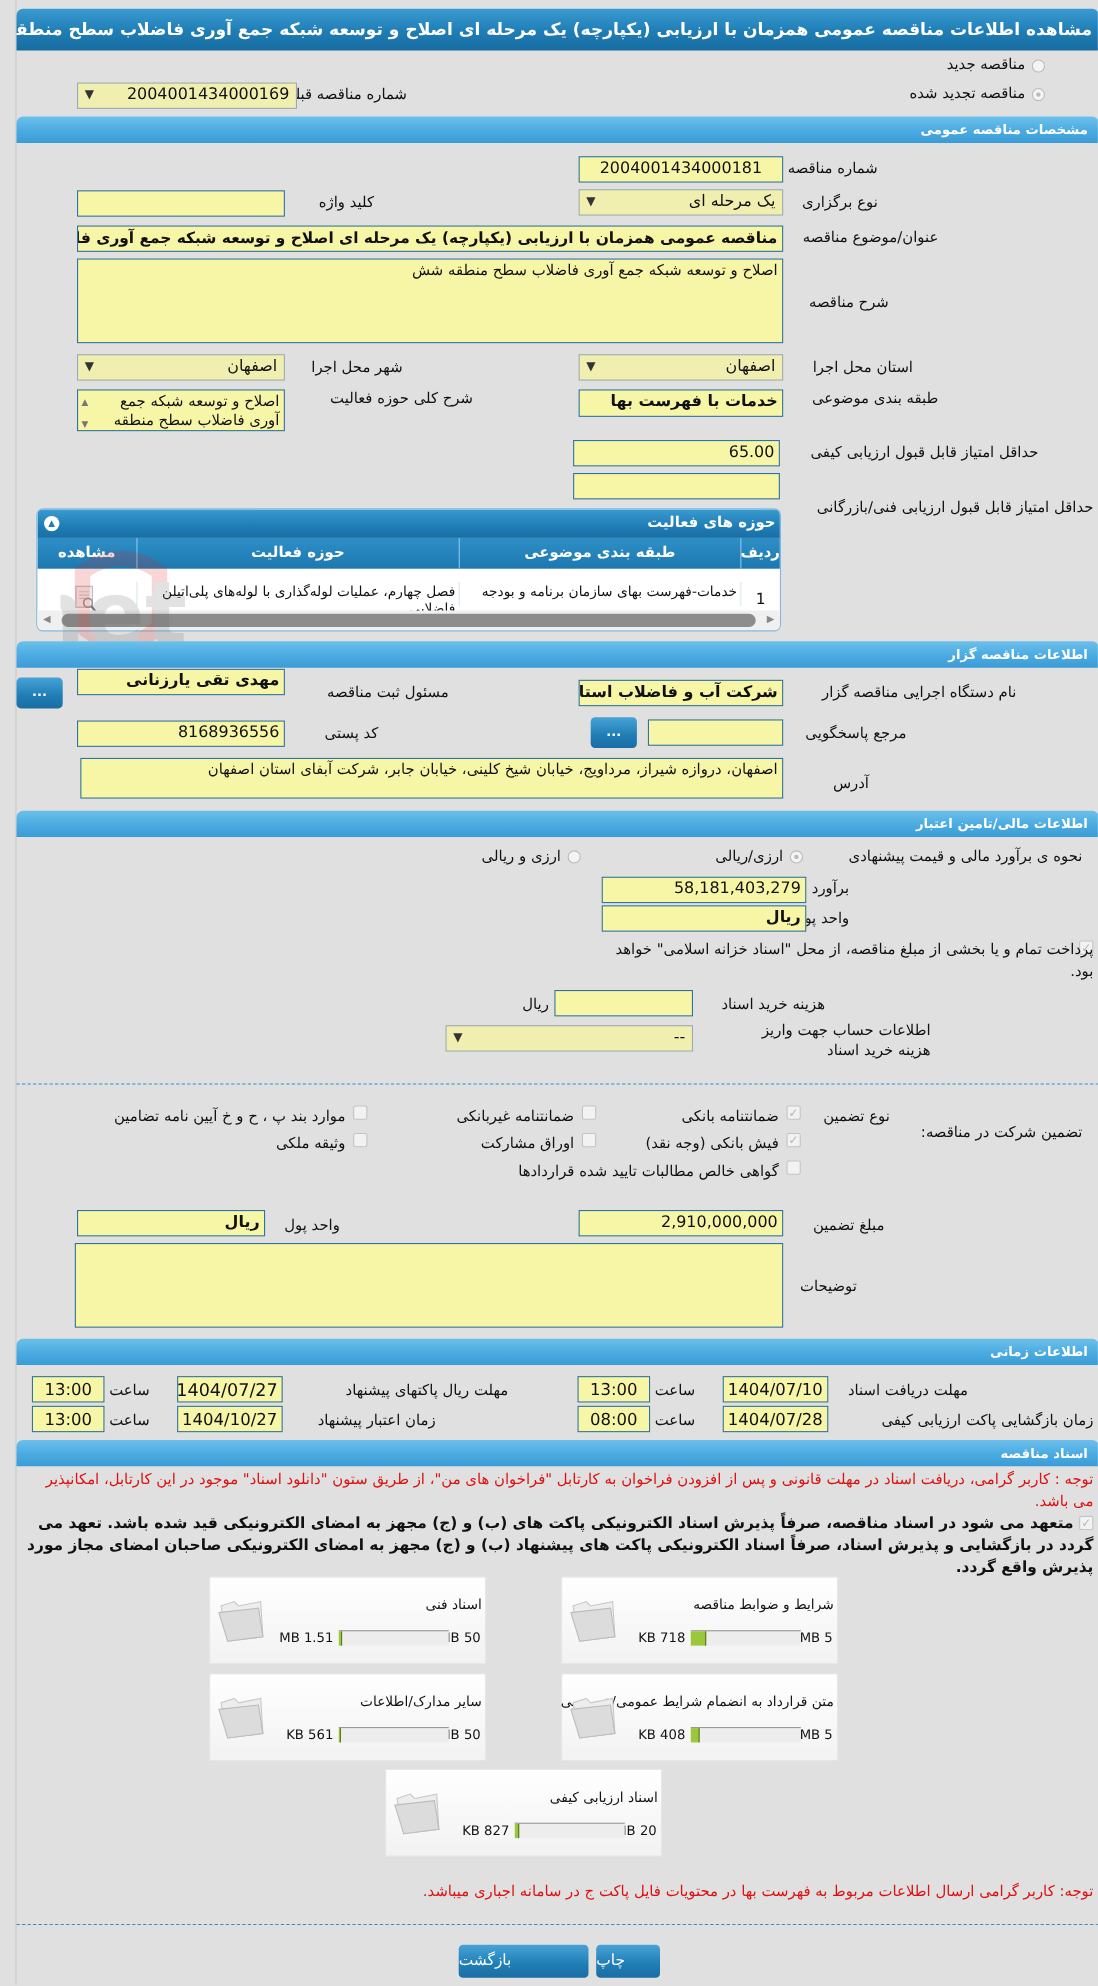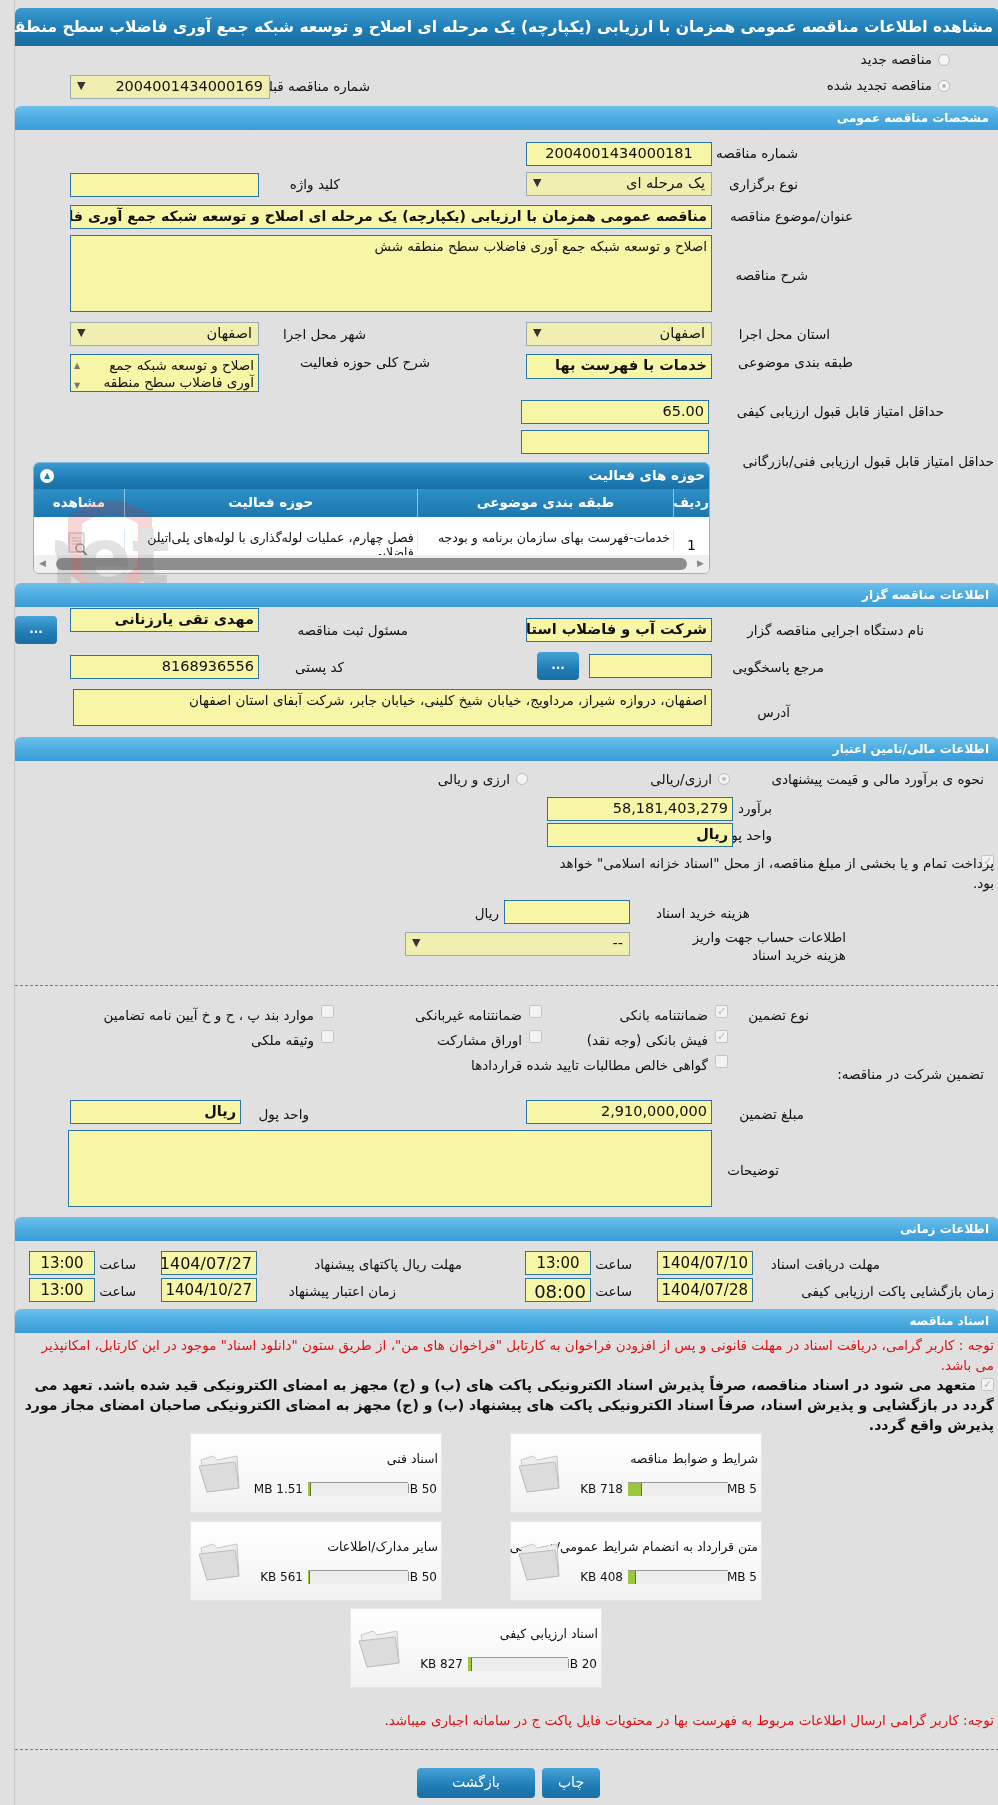--- a/index.html
+++ b/index.html
@@ -39,21 +39,21 @@
   
   .doc { position: absolute; width: 252px; height: 80px; background: linear-gradient(#fff, #f2f2f2); border: 1px solid #e6e6e6; }
   .doc .name { position: absolute; right: 3px; top: 17px; font-size: 12.5px; white-space: nowrap; }
   .doc .max { position: absolute; right: 4px; top: 48px; font-size: 12px; }
   .doc .bar { position: absolute; top: 48px; width: 100px; height: 14px; background: #ededed; border-top: 1px solid #999; }
   .doc .fill { position: absolute; left: 0; top: 0; height: 13px; background: #9bc83a; border-right: 1px solid #5c7a20; }
   .doc .cur { position: absolute; top: 48px; font-size: 12px; white-space: nowrap; }
   .folder { position: absolute; left: 6px; top: 16px; width: 46px; height: 44px; }
   .red { color: #d11; }
   .note { position: absolute; font-size: 13.5px; line-height: 20px; text-align: right; }
-  .pbtn { position: absolute; height: 30px; border-radius: 4px; background: linear-gradient(#47a3d6, #1f7db5 60%, #1a6ea3); color: #fff; font-size: 14px; text-align: center; line-height: 28px; }
+  .pbtn { position: absolute; height: 30px; border-radius: 4px; background: linear-gradient(#47a3d6, #1f7db5 60%, #1a6ea3); color: #fff; font-size: 14px; text-align: left; line-height: 28px; }
   .watermark { position: absolute; left: 40px; top: 500px; width: 600px; height: 110px; opacity: 0.18; pointer-events: none; }
 </style>
 </head>
 <body>
 
 <div class="page">
 
   <div class="title-bar">مشاهده اطلاعات مناقصه عمومی همزمان با ارزیابی (یکپارچه) یک مرحله ای اصلاح و توسعه شبکه جمع آوری فاضلاب سطح منطقه شش</div>
 
   <span class="radio" style="right:48px; top:54px;"></span>
@@ -185,21 +185,21 @@
   <div class="fld" style="left:489px; top:900px; width:126px;"></div>
   <span class="lbl" style="right:499px; top:905px;">ریال</span>
   <span class="lbl" style="right:152px; top:928px; white-space:normal; width:170px; line-height:18px;">اطلاعات حساب جهت واریز هزینه خرید اسناد</span>
   <div class="sel" style="left:390px; top:932px; width:225px;">
     <span>--</span>
     <span class="chev">▼</span>
   </div>
 
   <div class="dash" style="top:985px;"></div>
 
-  <span class="lbl" style="right:14px; top:1066px;">تضمین شرکت در مناقصه:</span>
+  <span class="lbl" style="right:14px; top:1022px;">تضمین شرکت در مناقصه:</span>
   <span class="lbl" style="right:189px; top:1007px;">نوع تضمین</span>
 
   <span class="chk" style="right:270px; top:1005px;">✓</span>
   <span class="lbl" style="right:290px; top:1007px;">ضمانتنامه بانکی</span>
   <span class="chk" style="right:456px; top:1005px;"></span>
   <span class="lbl" style="right:476px; top:1007px;">ضمانتنامه غیربانکی</span>
   <span class="chk" style="right:664px; top:1005px;"></span>
   <span class="lbl" style="right:684px; top:1007px;">موارد بند پ ، ح و خ آیین نامه تضامین</span>
 
   <span class="chk" style="right:270px; top:1030px;">✓</span>
@@ -228,21 +228,21 @@
   <div class="fld" style="left:510px; top:1251px; width:66px; text-align:center; font-size:15px;">13:00</div>
 
   <span class="lbl" style="right:536px; top:1256px;">مهلت ریال پاکتهای پیشنهاد</span>
   <div class="fld" style="left:146px; top:1251px; width:96px; font-size:16px;">1404/07/27</div>
   <span class="lbl" style="right:862px; top:1256px;">ساعت</span>
   <div class="fld" style="left:14px; top:1251px; width:66px; text-align:center; font-size:15px;">13:00</div>
 
   <span class="lbl" style="right:4px; top:1283px;">زمان بازگشایی پاکت ارزیابی کیفی</span>
   <div class="fld" style="left:642px; top:1278px; width:96px; font-size:15px;">1404/07/28</div>
   <span class="lbl" style="right:366px; top:1283px;">ساعت</span>
-  <div class="fld" style="left:510px; top:1278px; width:66px; text-align:right; font-size:18px;">08:00</div>
+  <div class="fld" style="left:510px; top:1278px; width:66px; text-align:center; font-size:15px;">08:00</div>
 
   <span class="lbl" style="right:602px; top:1283px;">زمان اعتبار پیشنهاد</span>
   <div class="fld" style="left:146px; top:1278px; width:96px; font-size:15px;">1404/10/27</div>
   <span class="lbl" style="right:862px; top:1283px;">ساعت</span>
   <div class="fld" style="left:14px; top:1278px; width:66px; text-align:center; font-size:15px;">13:00</div>
 
   <div class="sec-bar" style="top:1309px;">اسناد مناقصه</div>
   <div class="note red" style="right:4px; top:1335px; width:975px;">توجه : کاربر گرامی، دریافت اسناد در مهلت قانونی و پس از افزودن فراخوان به کارتابل "فراخوان های من"، از طریق ستون "دانلود اسناد" موجود در این کارتابل، امکانپذیر می باشد.</div>
   <span class="chk" style="right:4px; top:1378px;">✓</span>
   <div class="note" style="right:4px; top:1375px; width:980px; font-weight:bold; font-size:14px; line-height:20px;">

